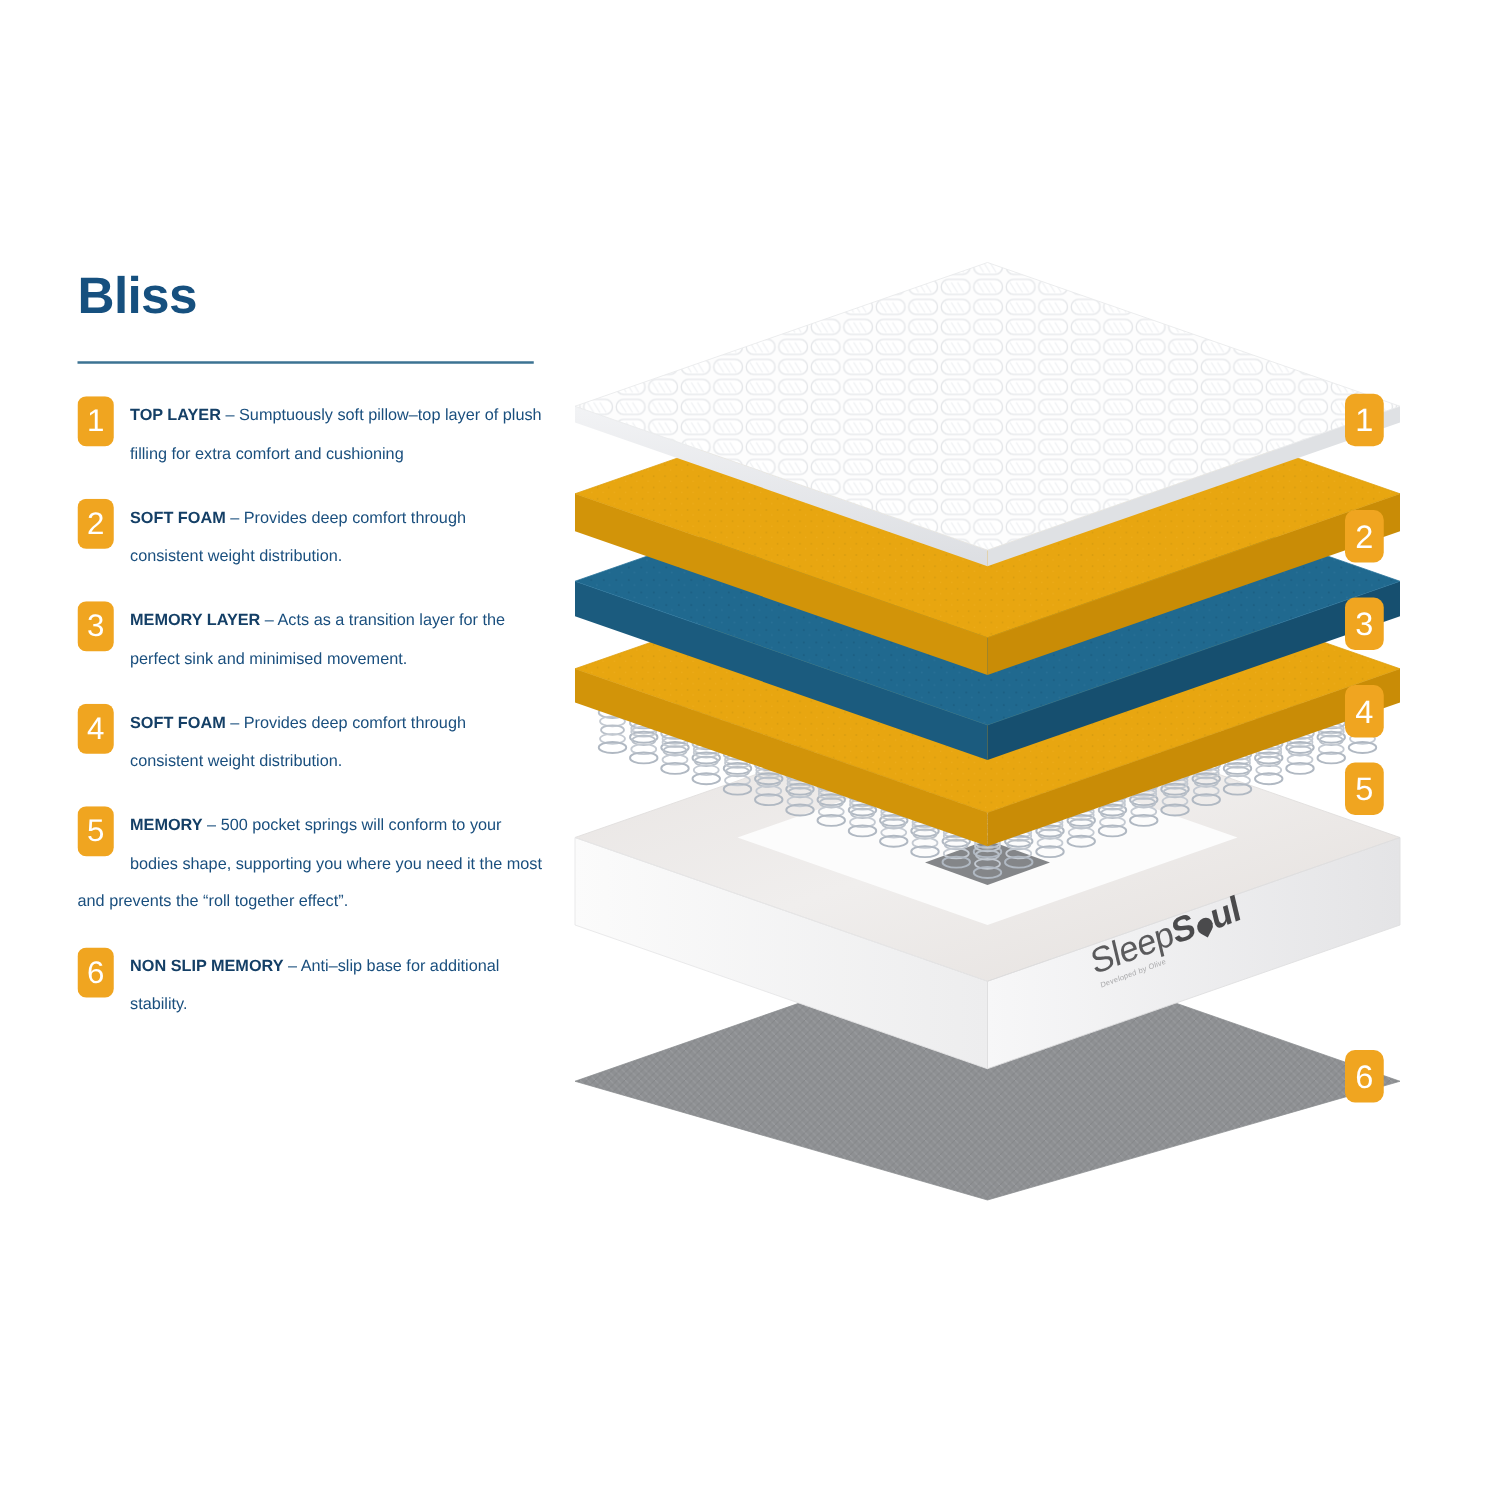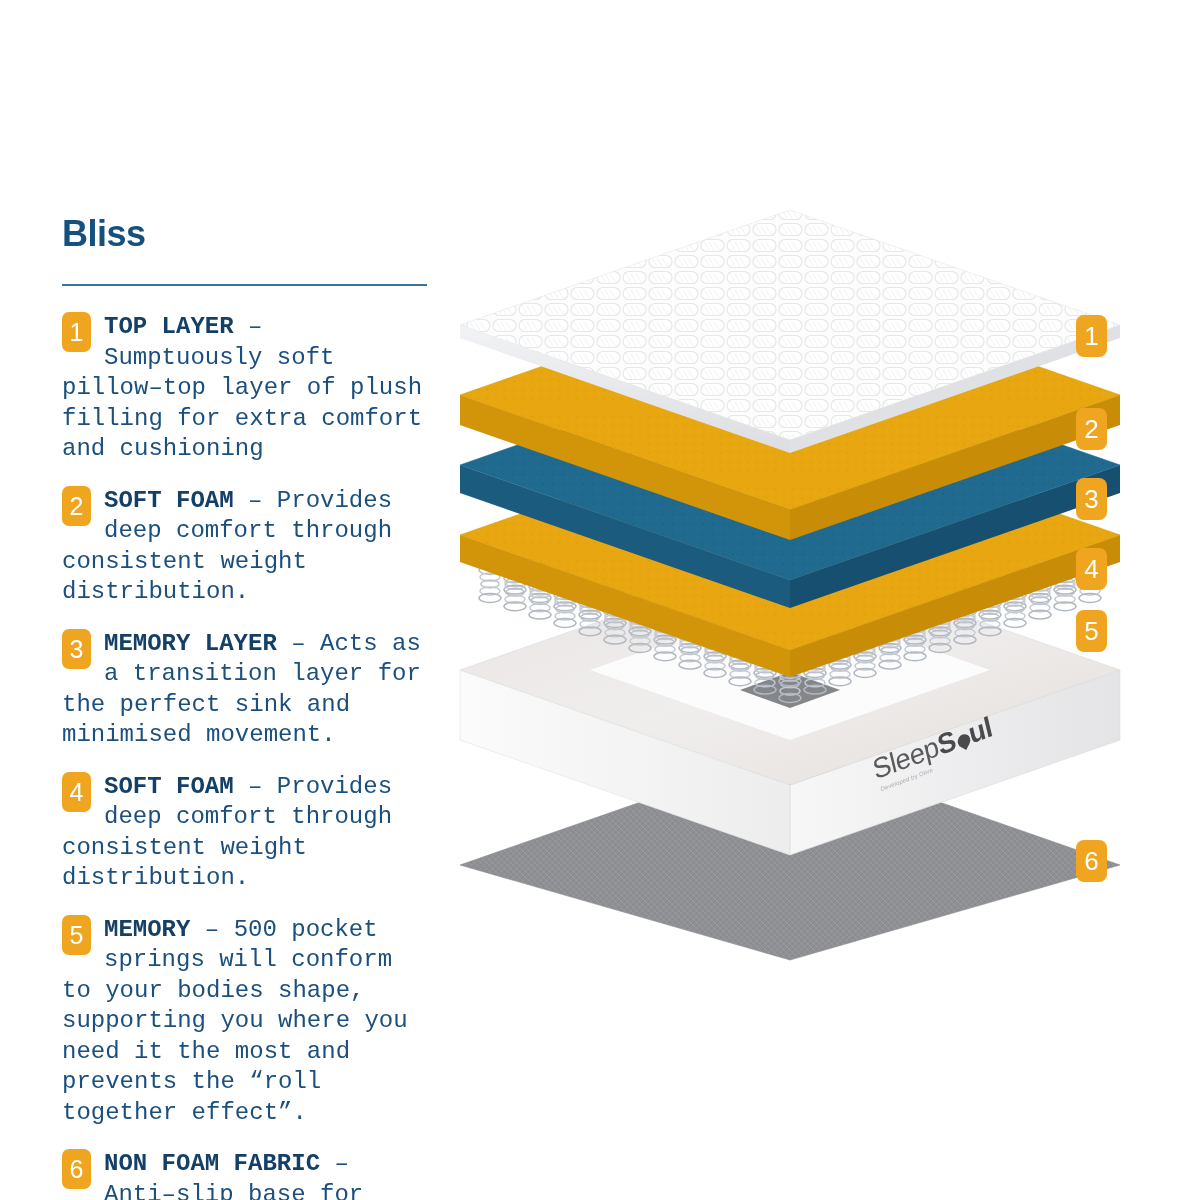--- a/index.html
+++ b/index.html
@@ -16,21 +16,21 @@
   }
 
   
   .left-col {
     position: absolute;
     left: 62px;
     top: 216px;
     width: 372px;
   }
   .product-title {
-    font-size: 36px;
+    font-size: 41px;
     font-weight: bold;
     color: #16507f;
     letter-spacing: -0.5px;
     line-height: 1;
     margin: 0 0 32px 0;
     font-family: "Liberation Sans", sans-serif;
   }
   .title-rule {
     height: 2px;
     background: #3c7393;
@@ -55,24 +55,24 @@
     border-radius: 7px;
     color: #ffffff;
     font-size: 25px;
     line-height: 41px;
     text-align: center;
     font-weight: 400;
     margin-right: 13px;
     font-family: "Liberation Sans", sans-serif;
   }
   .layer-text {
-    font-size: 24px;
+    font-size: 13px;
     line-height: 30.5px;
     color: #1a4f7e;
-    font-family: Liberation Mono, monospace;
+    font-family: Liberation Sans, sans-serif;
   }
   .layer-text b {
     font-weight: bold;
     color: #143f66;
   }
 
   
   .diagram {
     position: absolute;
     left: 440px;
@@ -164,21 +164,21 @@
       <div class="layer-text"><b>SOFT FOAM</b><span> – </span><span>Provides deep comfort through consistent weight distribution.</span></div>
     </div>
 
     <div class="layer-item">
       <div class="num-badge">5</div>
       <div class="layer-text"><b>MEMORY</b><span> – </span><span>500 pocket springs will conform to your bodies shape, supporting you where you need it the most and prevents the “roll together effect”.</span></div>
     </div>
 
     <div class="layer-item">
       <div class="num-badge">6</div>
-      <div class="layer-text"><b>NON FOAM FABRIC</b><span> – </span><span>Anti–slip base for additional stability.</span></div>
+      <div class="layer-text"><b>NON SLIP MEMORY</b><span> – </span><span>Anti–slip base for additional stability.</span></div>
     </div>
 
   </div>
 </div>
 
 <div class="diagram">
 
   <svg class="iso-svg" width="720" height="690" viewBox="0 0 720 690">
     <defs>
 

